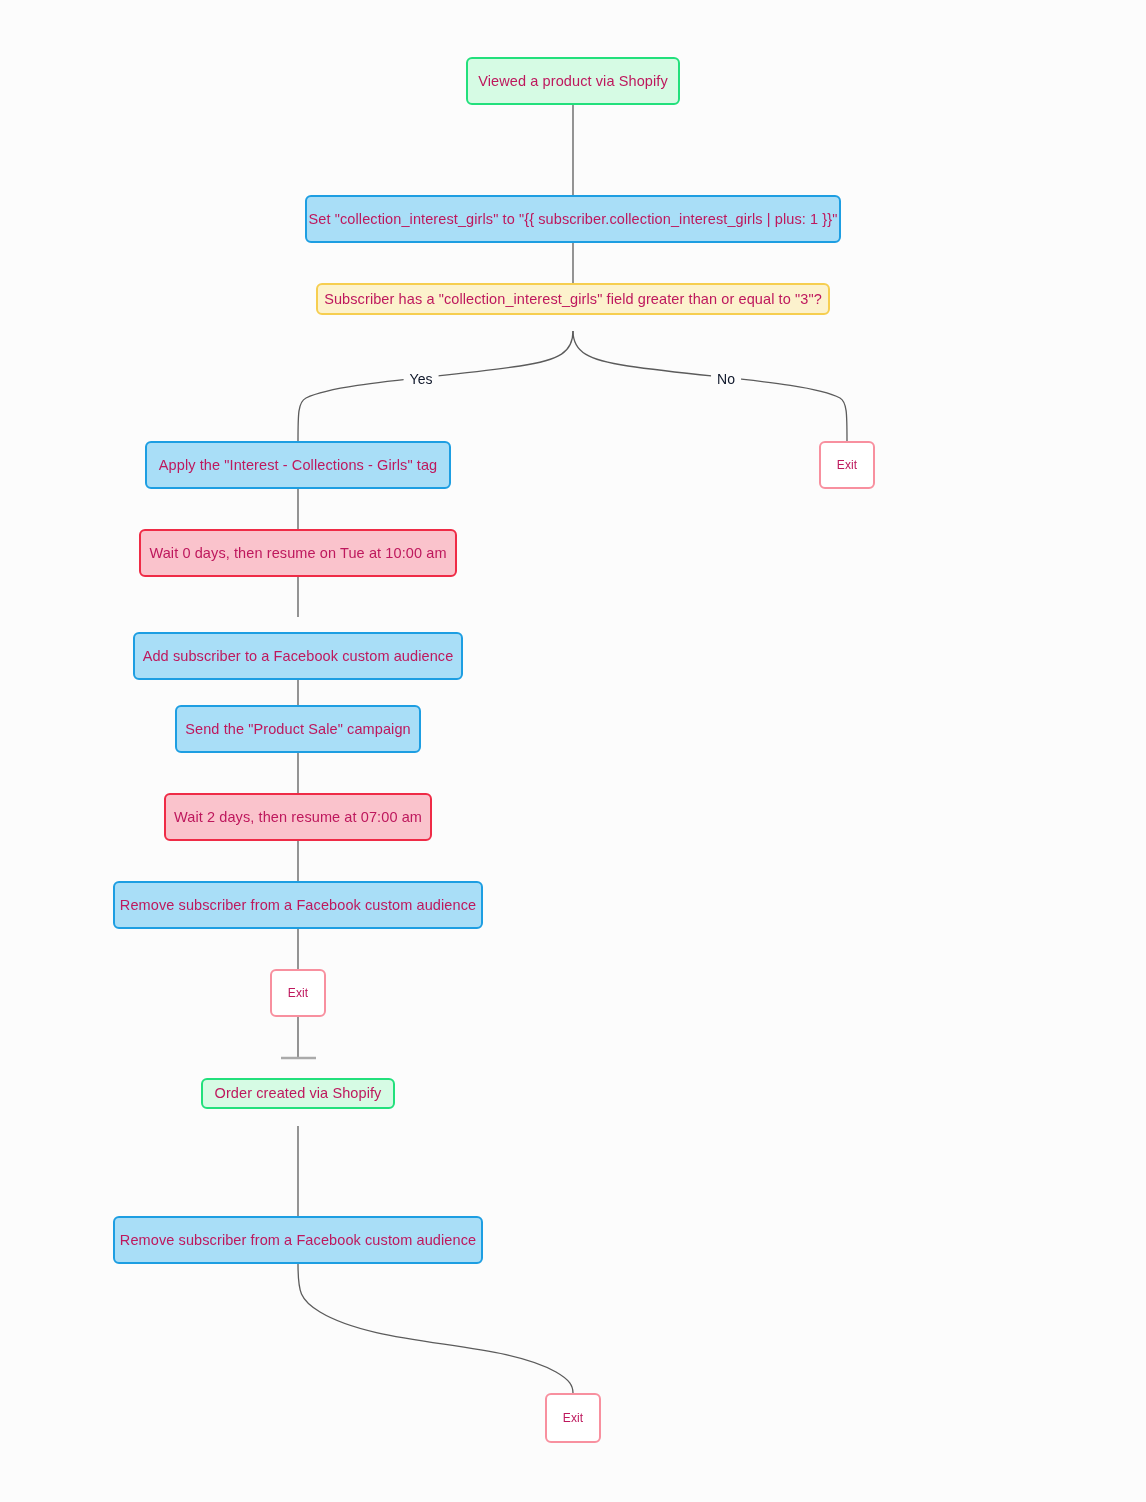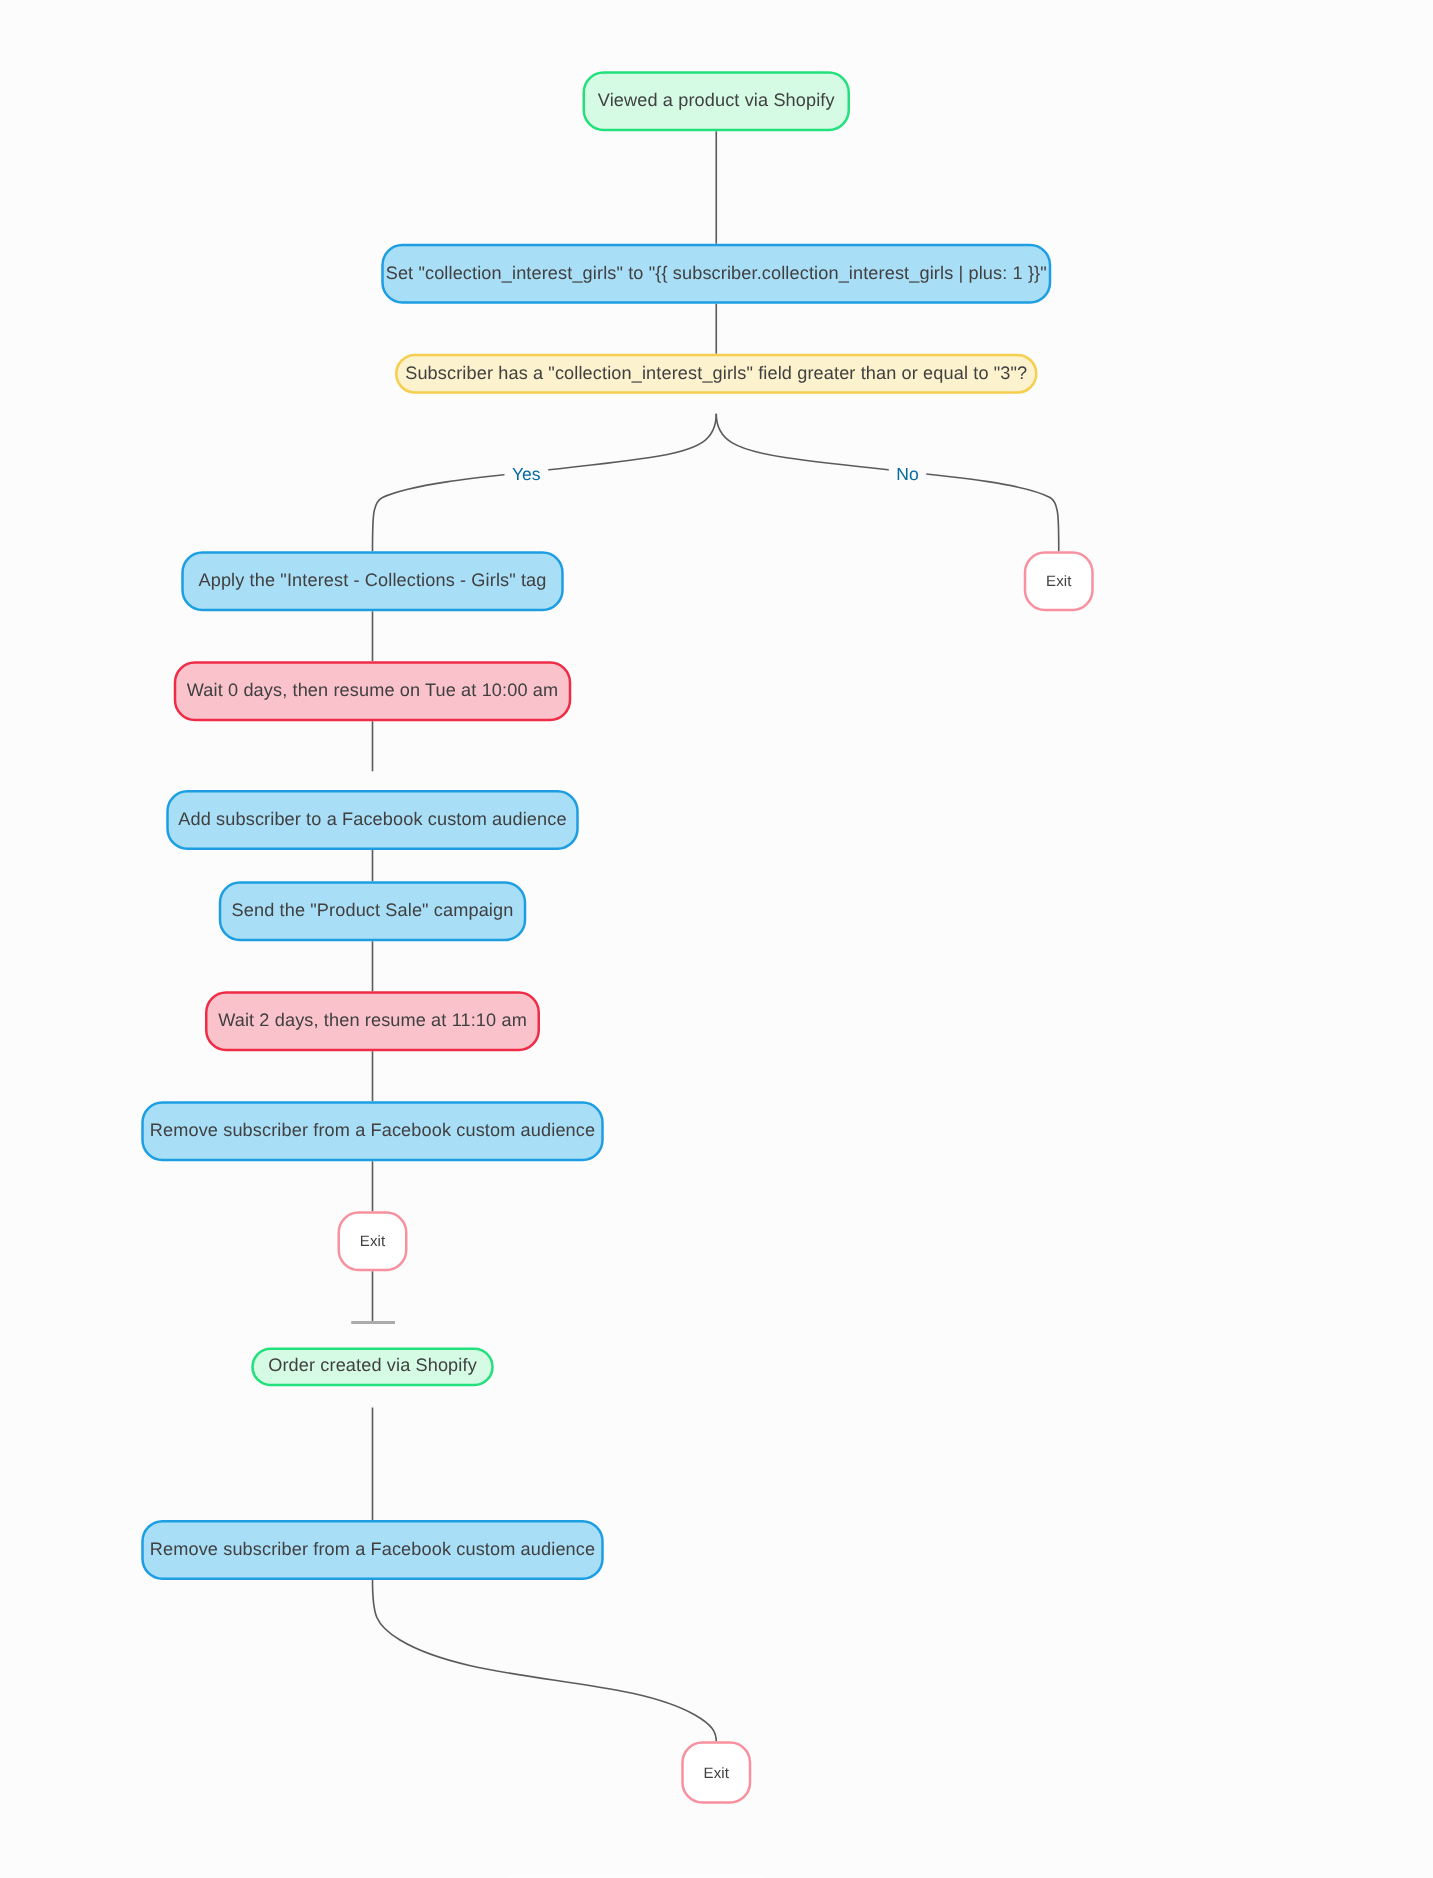--- a/index.html
+++ b/index.html
@@ -27,26 +27,26 @@
     height: 1502px;
     pointer-events: none;
   }
   .node {
     position: absolute;
     box-sizing: border-box;
     display: flex;
     align-items: center;
     justify-content: center;
     text-align: center;
-    border-radius: 17px;
+    border-radius: 6px;
     border-width: 2px;
     border-style: solid;
     font-size: 14.5px;
     line-height: 1.25;
-    color: #404040;
+    color: #be185d;
     letter-spacing: 0.1px;
     padding: 0 12px;
     white-space: nowrap;
   }
   .node.trigger {
     background: #d6fbe4;
     border-color: #22e07c;
   }
   .node.action {
     background: #a9def7;
@@ -61,21 +61,21 @@
     border-color: #ef2b46;
   }
   .node.exit {
     background: #ffffff;
     border-color: #f8909f;
     font-size: 12px;
   }
   .edge-label {
     position: absolute;
     background: #fcfcfc;
-    color: #0369a1;
+    color: #0f172a;
     font-size: 14px;
     padding: 1px 6px;
     transform: translate(-50%, -50%);
     white-space: nowrap;
   }
 </style>
 </head>
 <body>
 
 <div id="canvas">
@@ -99,21 +99,21 @@
 
   <div id="nodes-layer">
       <div class="node trigger" style="left: 466px; top: 57px; width: 214px; height: 48px;">Viewed a product via Shopify</div>
       <div class="node action" style="left: 305px; top: 195px; width: 536px; height: 48px;">Set "collection_interest_girls" to "{{ subscriber.collection_interest_girls | plus: 1 }}"</div>
       <div class="node condition" style="left: 316px; top: 283px; width: 514px; height: 32px;">Subscriber has a "collection_interest_girls" field greater than or equal to "3"?</div>
       <div class="node action" style="left: 145px; top: 441px; width: 306px; height: 48px;">Apply the "Interest - Collections - Girls" tag</div>
       <div class="node exit" style="left: 819px; top: 441px; width: 56px; height: 48px;">Exit</div>
       <div class="node wait" style="left: 139px; top: 529px; width: 318px; height: 48px;">Wait 0 days, then resume on Tue at 10:00 am</div>
       <div class="node action" style="left: 133px; top: 632px; width: 330px; height: 48px;">Add subscriber to a Facebook custom audience</div>
       <div class="node action" style="left: 175px; top: 705px; width: 246px; height: 48px;">Send the "Product Sale" campaign</div>
-      <div class="node wait" style="left: 164px; top: 793px; width: 268px; height: 48px;">Wait 2 days, then resume at 11:10 am</div>
+      <div class="node wait" style="left: 164px; top: 793px; width: 268px; height: 48px;">Wait 2 days, then resume at 07:00 am</div>
       <div class="node action" style="left: 113px; top: 881px; width: 370px; height: 48px;">Remove subscriber from a Facebook custom audience</div>
       <div class="node exit" style="left: 270px; top: 969px; width: 56px; height: 48px;">Exit</div>
       <div class="node trigger" style="left: 201px; top: 1078px; width: 194px; height: 31px;">Order created via Shopify</div>
       <div class="node action" style="left: 113px; top: 1216px; width: 370px; height: 48px;">Remove subscriber from a Facebook custom audience</div>
       <div class="node exit" style="left: 545px; top: 1393px; width: 56px; height: 50px;">Exit</div>
     </div>
   <div id="labels-layer">
       <div class="edge-label" style="left: 421px; top: 379px;">Yes</div>
       <div class="edge-label" style="left: 726px; top: 379px;">No</div>
     </div>

